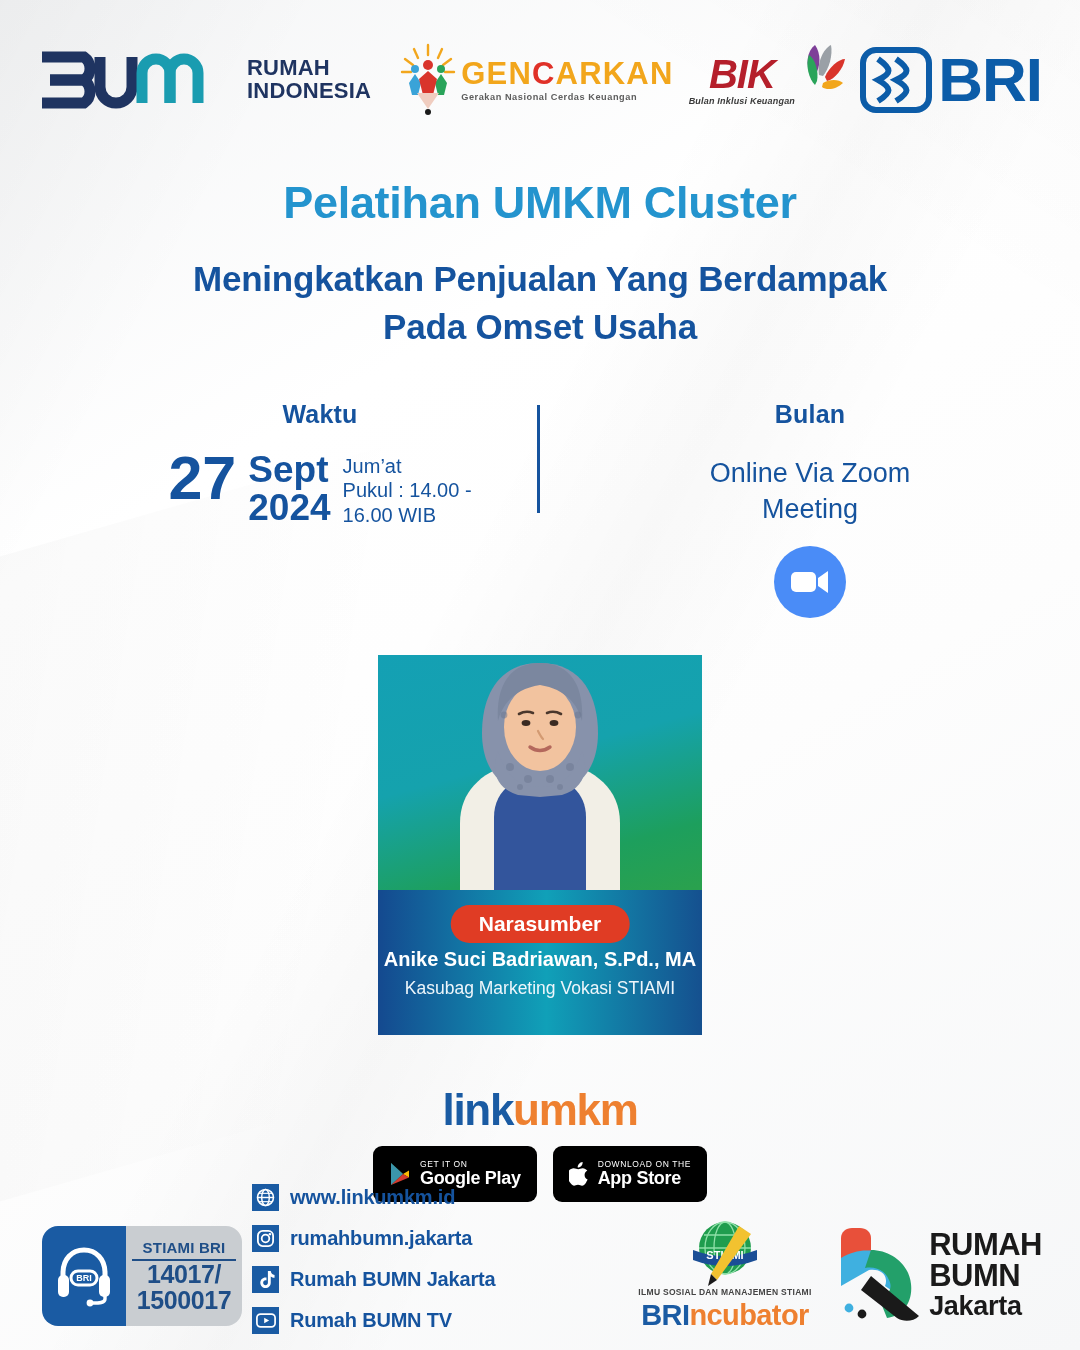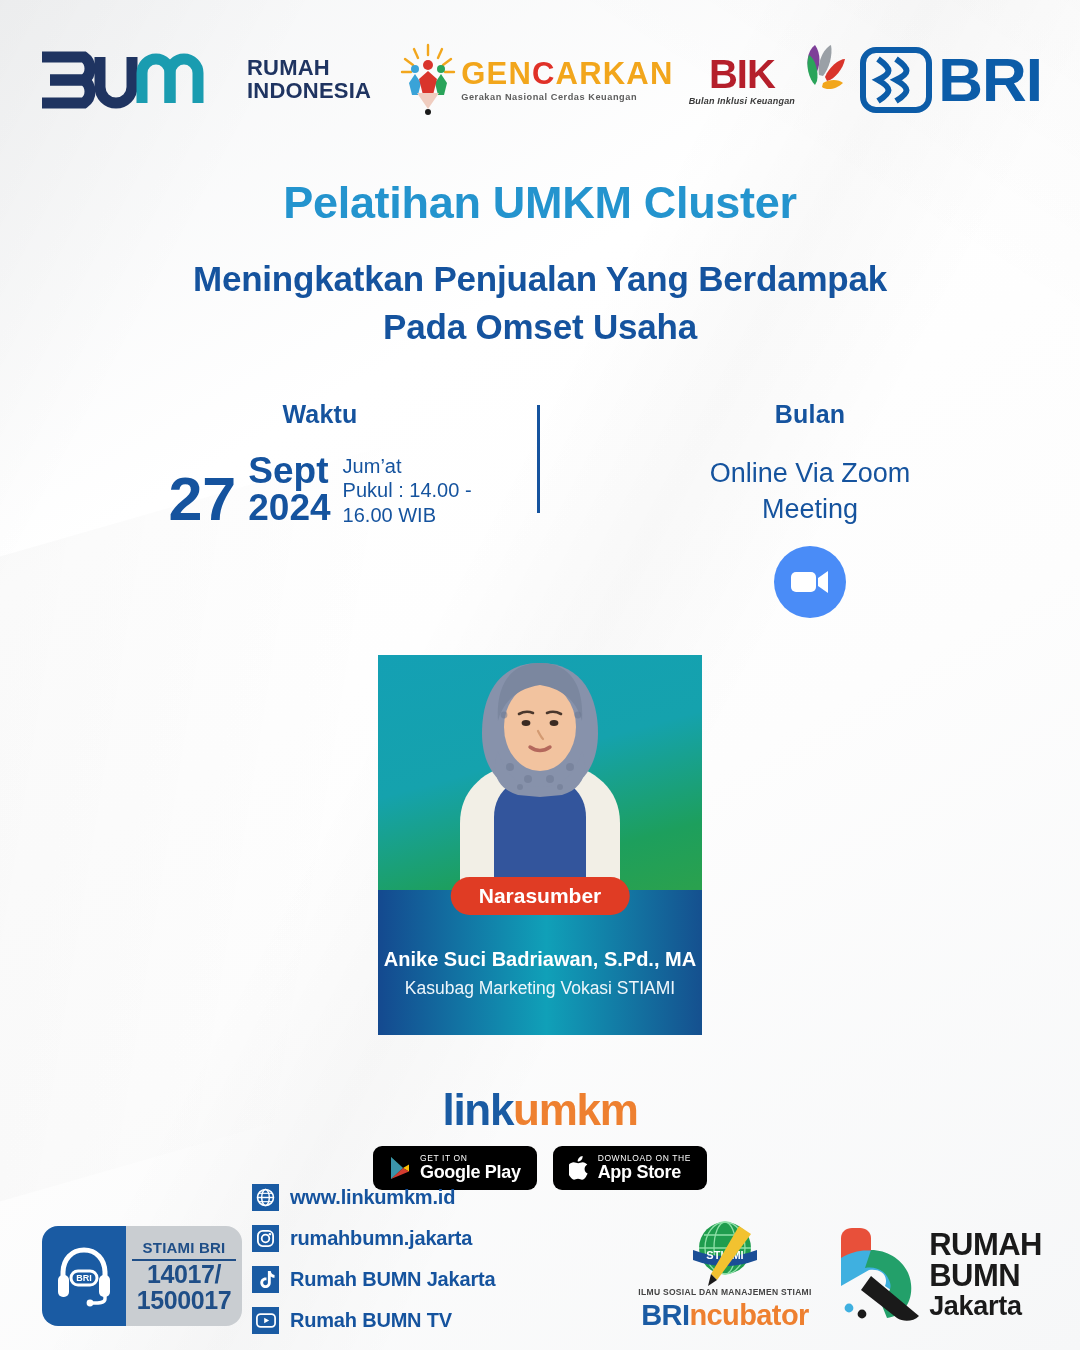--- a/index.html
+++ b/index.html
@@ -44,21 +44,21 @@
   .gencarkan{display:flex;align-items:center;gap:5px;margin-left:14px;}
   .genc-txt{display:flex;flex-direction:column;align-items:flex-start;}
   .genc-word{font-size:31px;font-weight:700;letter-spacing:1.2px;line-height:1;}
   .genc-word .o{color:#f2a61c;}
   .genc-word .r{color:#e03128;}
   .genc-tag{font-size:9.2px;color:#5d5d5d;letter-spacing:.55px;margin-top:3px;font-weight:600;}
   
   .bik{display:flex;align-items:center;gap:2px;}
   .bik-txt{display:flex;flex-direction:column;align-items:center;}
   .bik-word{
-    font-size:40px;font-weight:800;color:#b51f2b;
+    font-size:40px;font-weight:800;font-style:italic;color:#b51f2b;
     line-height:.95;letter-spacing:-1px;
   }
   .bik-tag{font-size:9px;font-style:italic;font-weight:700;color:#3a3a3a;margin-top:3px;letter-spacing:.2px;}
   
   .bri{display:flex;align-items:center;gap:6px;}
   .bri-word{font-size:62px;font-weight:700;color:#0c5ca8;letter-spacing:-1px;line-height:1;}
 
   
   .title-main{
     position:absolute;top:177px;left:0;right:0;text-align:center;
@@ -73,21 +73,21 @@
   
   .info-row{position:absolute;top:400px;left:0;right:0;height:220px;z-index:3;}
   .info-col{position:absolute;top:0;text-align:center;}
   .col-left{left:90px;width:460px;}
   .col-right{right:60px;width:420px;}
   .info-head{font-size:25px;font-weight:800;color:#15539e;letter-spacing:.2px;}
   .divider{
     position:absolute;left:537px;top:5px;width:3px;height:108px;background:#15539e;
   }
   .date-block{
-    display:flex;align-items:flex-end;justify-content:center;gap:12px;margin-top:22px;
+    display:flex;align-items:flex-start;justify-content:center;gap:12px;margin-top:22px;
   }
   .d-num{font-size:61px;font-weight:700;color:#15539e;line-height:.9;}
   .d-my{display:flex;flex-direction:column;line-height:1.02;text-align:left;}
   .d-my span{font-size:37px;font-weight:600;color:#15539e;}
   .d-time{
     display:flex;flex-direction:column;line-height:1.22;text-align:left;
     font-size:20px;font-weight:500;color:#15539e;padding-top:3px;
   }
   .venue-txt{
     margin-top:26px;font-size:27px;font-weight:500;color:#15539e;line-height:1.35;
@@ -102,41 +102,41 @@
     position:absolute;left:378px;top:655px;width:324px;height:380px;
     overflow:hidden;z-index:3;
     background:linear-gradient(168deg,#14a0b4 0%,#13a3ae 40%,#1ba05f 78%,#2aa14e 100%);
   }
   .card-photo{position:absolute;left:0;right:0;bottom:88px;top:0;}
   .card-foot{
     position:absolute;left:0;right:0;bottom:0;height:145px;
     background:linear-gradient(90deg,#14498f 0%,#10a0b8 52%,#15508f 100%);
   }
   .badge{
-    position:absolute;left:50%;transform:translateX(-50%);bottom:120px;
+    position:absolute;left:50%;transform:translateX(-50%);bottom:92px;
     background:#e03c24;color:#fff;font-size:21px;font-weight:700;
     padding:7px 28px;border-radius:24px;white-space:nowrap;z-index:5;
   }
   .sp-name{
     position:absolute;left:0;right:0;bottom:64px;text-align:center;
     font-size:20px;font-weight:800;color:#fff;z-index:5;
   }
   .sp-role{
     position:absolute;left:0;right:0;bottom:36px;text-align:center;
     font-size:17.5px;font-weight:400;color:#eef6fb;z-index:5;
   }
 
   
   .link-wrap{position:absolute;top:1088px;left:0;right:0;text-align:center;z-index:3;}
   .link-logo{font-size:44px;font-weight:700;letter-spacing:-1.3px;line-height:1;}
   .link-logo .lk{color:#1a5ba3;}
   .link-logo .um{color:#ee8030;}
   .stores{display:flex;justify-content:center;gap:16px;margin-top:14px;}
   .store{
-    background:#000;border-radius:9px;height:44px;display:flex;align-items:center;
+    background:#000;border-radius:9px;height:56px;display:flex;align-items:center;
     gap:9px;padding:0 16px;color:#fff;
   }
   .store-txt{display:flex;flex-direction:column;line-height:1.05;text-align:left;}
   .store-small{font-size:8.5px;letter-spacing:.6px;text-transform:uppercase;}
   .store-big{font-size:18px;font-weight:600;letter-spacing:-.3px;}
 
   
   .footer{position:absolute;left:0;right:0;bottom:0;height:160px;z-index:3;}
   .contact-card{
     position:absolute;left:42px;bottom:24px;width:200px;height:100px;

